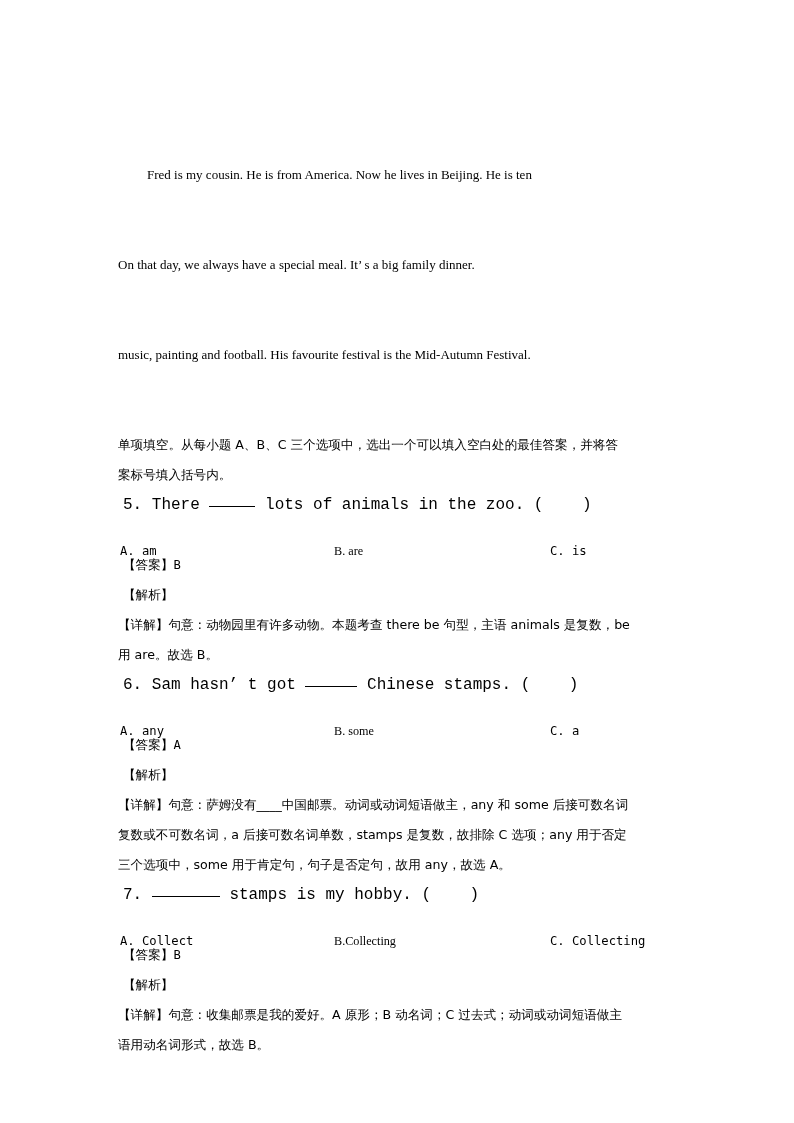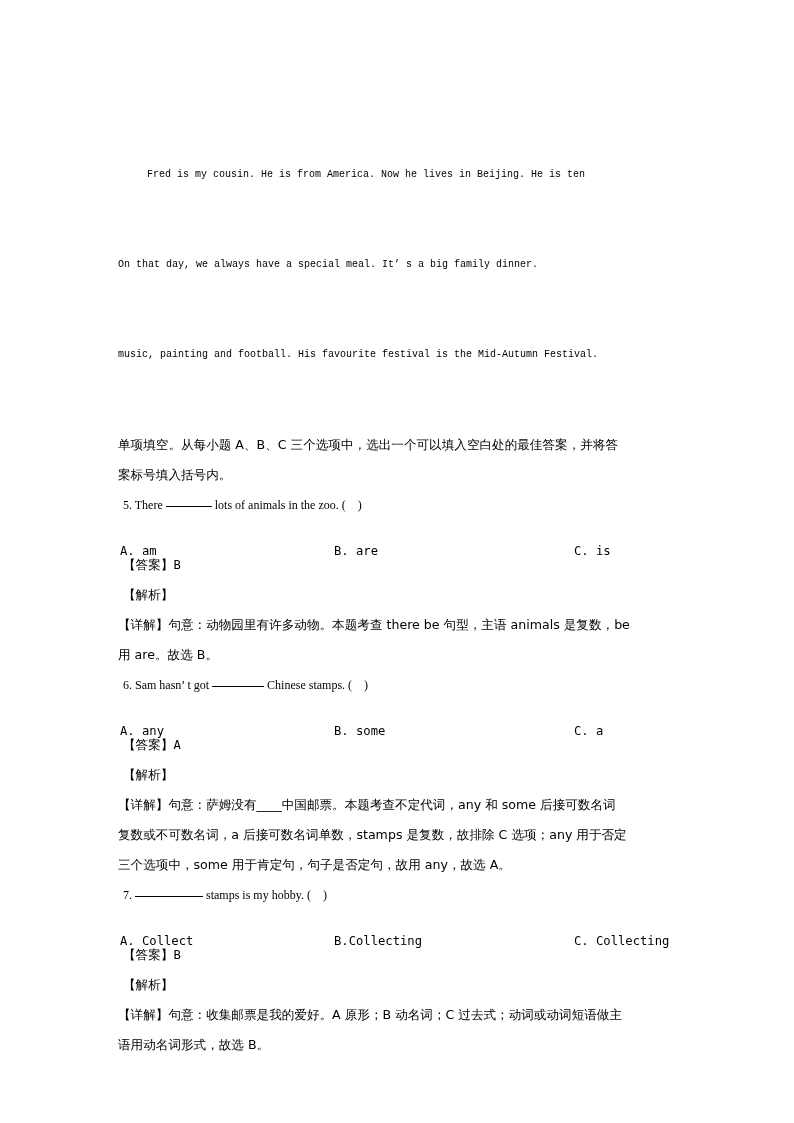--- a/index.html
+++ b/index.html
@@ -27,24 +27,24 @@
 
   .content {
     position: absolute;
     left: 118px;
     top: 100px;
     width: 564px;
   }
 
   
   .passage {
-    font-size: 10px;
+    font-size: 13px;
     line-height: 30px;
     white-space: pre;
-    font-family: Liberation Mono, monospace;
+    font-family: Liberation Serif, serif;
   }
   .passage .ln { display: block; height: 30px; }
   .passage .ln.indent { padding-left: 29px; }
 
   
   .cjk {
     font-size: 12.6px;
     line-height: 30px;
     height: 30px;
     white-space: pre;
@@ -56,25 +56,25 @@
   }
 
   
   .tag {
     font-family: Liberation Sans, sans-serif;
     font-size: 12.6px;
   }
 
   
   .qline {
-    font-size: 12px;
+    font-size: 16px;
     line-height: 30px;
     height: 30px;
     white-space: pre;
-    font-family: Liberation Serif, serif;
+    font-family: Liberation Mono, monospace;
   }
 
   
   .blank {
     display: inline-block;
     border-bottom: 1.3px solid #000;
     vertical-align: 2px;
     height: 10px;
   }
   .blank.w5  { width: 46px; }
@@ -85,22 +85,22 @@
   .options {
     position: relative;
     height: 30px;
     line-height: 30px;
     font-size: 12.2px;
     white-space: pre;
     font-family: "DejaVu Sans Mono", "Liberation Mono", monospace;
   }
   .options .opt { position: absolute; top: 16px; }
   .options .opt.a { left: 2px; }
-  .options .opt.b { left: 216px; }
-  .options .opt.c { left: 432px; margin-left: 24px; }
+  .options .opt.b { left: 216px; font-family: Liberation Serif, serif; }
+  .options .opt.c { left: 432px; }
 
   .indent-sm { padding-left: 5px; }
 </style>
 </head>
 <body>
 
 <div id="page">
   <div class="content">
 
     <div class="passage">
@@ -132,21 +132,21 @@
     <div class="options">
       <span class="opt a">A. any</span>
       <span class="opt b">B. some</span>
       <span class="opt c">C. a</span>
     </div>
 
     <div class="cjk indent-sm"><span class="tag">【答案】</span><span class="en">A</span></div>
 
     <div class="cjk indent-sm">【解析】</div>
 
-    <div class="cjk">【详解】句意：萨姆没有____中国邮票。本题考查不定代词，any 和 some 后接可数名词</div>
+    <div class="cjk">【详解】句意：萨姆没有____中国邮票。动词或动词短语做主，any 和 some 后接可数名词</div>
     <div class="cjk">复数或不可数名词，a 后接可数名词单数，stamps 是复数，故排除 C 选项；any 用于否定</div>
     <div class="cjk">三个选项中，some 用于肯定句，句子是否定句，故用 any，故选 A。</div>
 
     <div class="qline indent-sm"><span>7. </span><span class="blank w7"></span><span> stamps is my hobby. (    )</span></div>
 
     <div class="options">
       <span class="opt a">A. Collect</span>
       <span class="opt b">B.Collecting</span>
       <span class="opt c">C. Collecting</span>
     </div>

